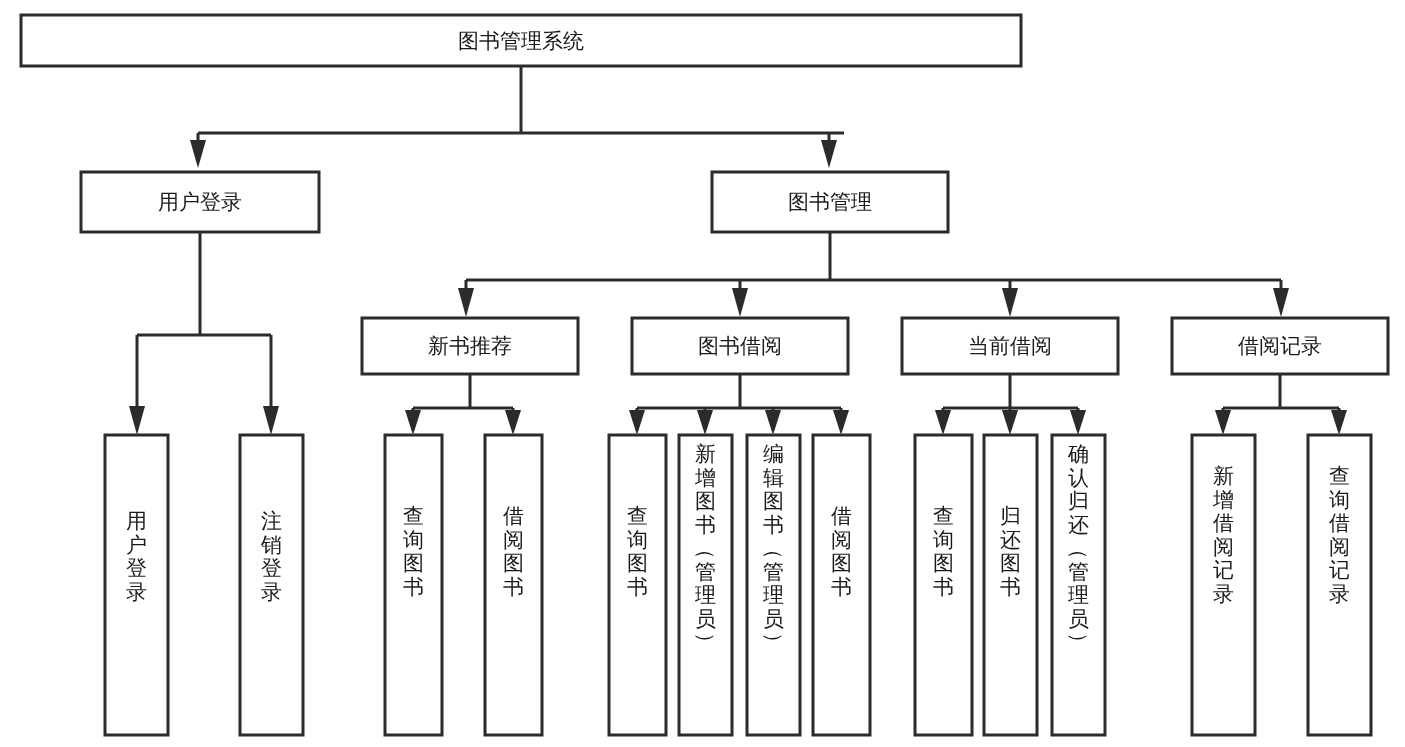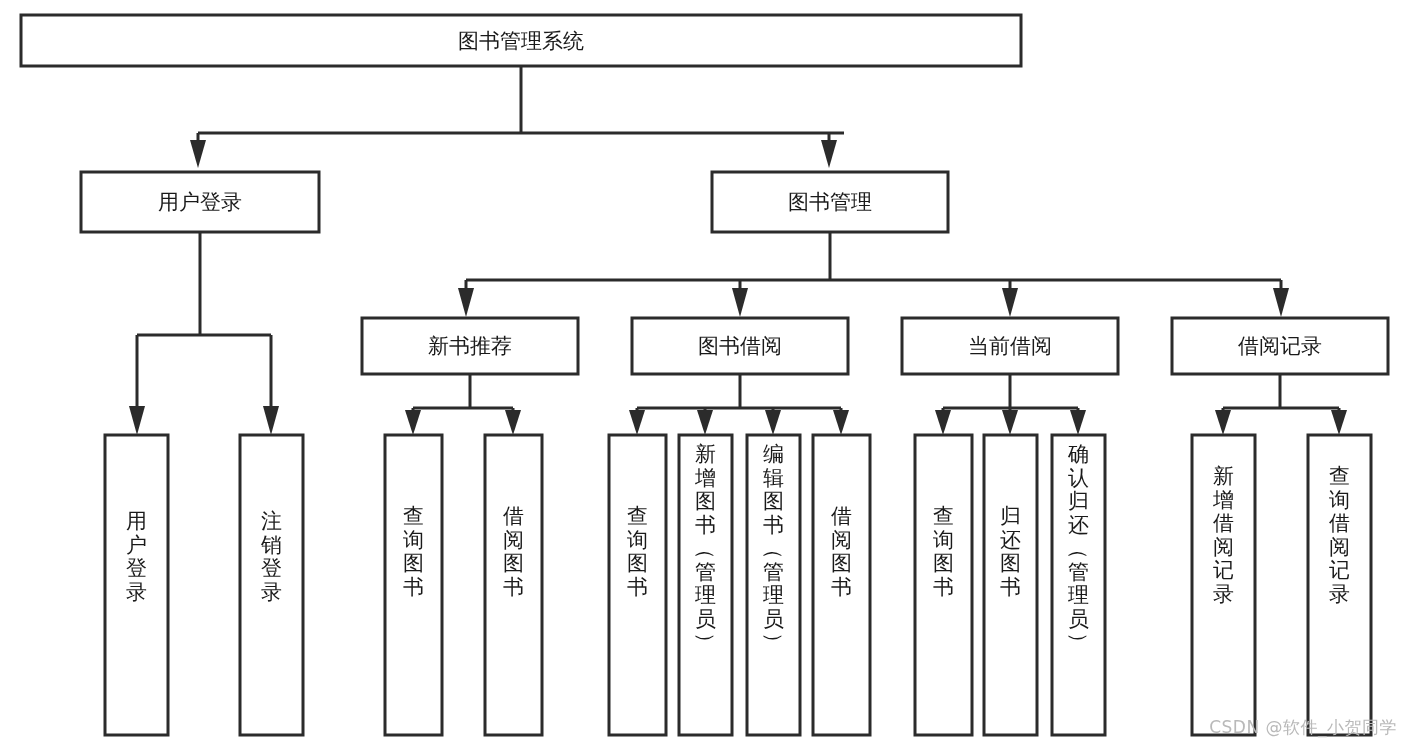--- a/index.html
+++ b/index.html
@@ -222,15 +222,14 @@
   <div class="leaf-label" style="left:609px; top:505px; width:57px;"><span class="ch">查</span><span class="ch">询</span><span class="ch">图</span><span class="ch">书</span></div>
   <div class="leaf-label" style="left:679px; top:443px; width:53px;"><span class="ch">新</span><span class="ch">增</span><span class="ch">图</span><span class="ch">书</span><span class="rot">（</span><span class="ch">管</span><span class="ch">理</span><span class="ch">员</span><span class="rot">）</span></div>
   <div class="leaf-label" style="left:747px; top:443px; width:53px;"><span class="ch">编</span><span class="ch">辑</span><span class="ch">图</span><span class="ch">书</span><span class="rot">（</span><span class="ch">管</span><span class="ch">理</span><span class="ch">员</span><span class="rot">）</span></div>
   <div class="leaf-label" style="left:813px; top:505px; width:57px;"><span class="ch">借</span><span class="ch">阅</span><span class="ch">图</span><span class="ch">书</span></div>
   <div class="leaf-label" style="left:915px; top:505px; width:57px;"><span class="ch">查</span><span class="ch">询</span><span class="ch">图</span><span class="ch">书</span></div>
   <div class="leaf-label" style="left:984px; top:505px; width:53px;"><span class="ch">归</span><span class="ch">还</span><span class="ch">图</span><span class="ch">书</span></div>
   <div class="leaf-label" style="left:1052px; top:443px; width:53px;"><span class="ch">确</span><span class="ch">认</span><span class="ch">归</span><span class="ch">还</span><span class="rot">（</span><span class="ch">管</span><span class="ch">理</span><span class="ch">员</span><span class="rot">）</span></div>
   <div class="leaf-label" style="left:1192px; top:465px; width:63px;"><span class="ch">新</span><span class="ch">增</span><span class="ch">借</span><span class="ch">阅</span><span class="ch">记</span><span class="ch">录</span></div>
   <div class="leaf-label" style="left:1308px; top:465px; width:63px;"><span class="ch">查</span><span class="ch">询</span><span class="ch">借</span><span class="ch">阅</span><span class="ch">记</span><span class="ch">录</span></div>
 
-  <div id="watermark">CSDN @软件_小贺同学</div>
 
 </div>
 
 </body></html>

